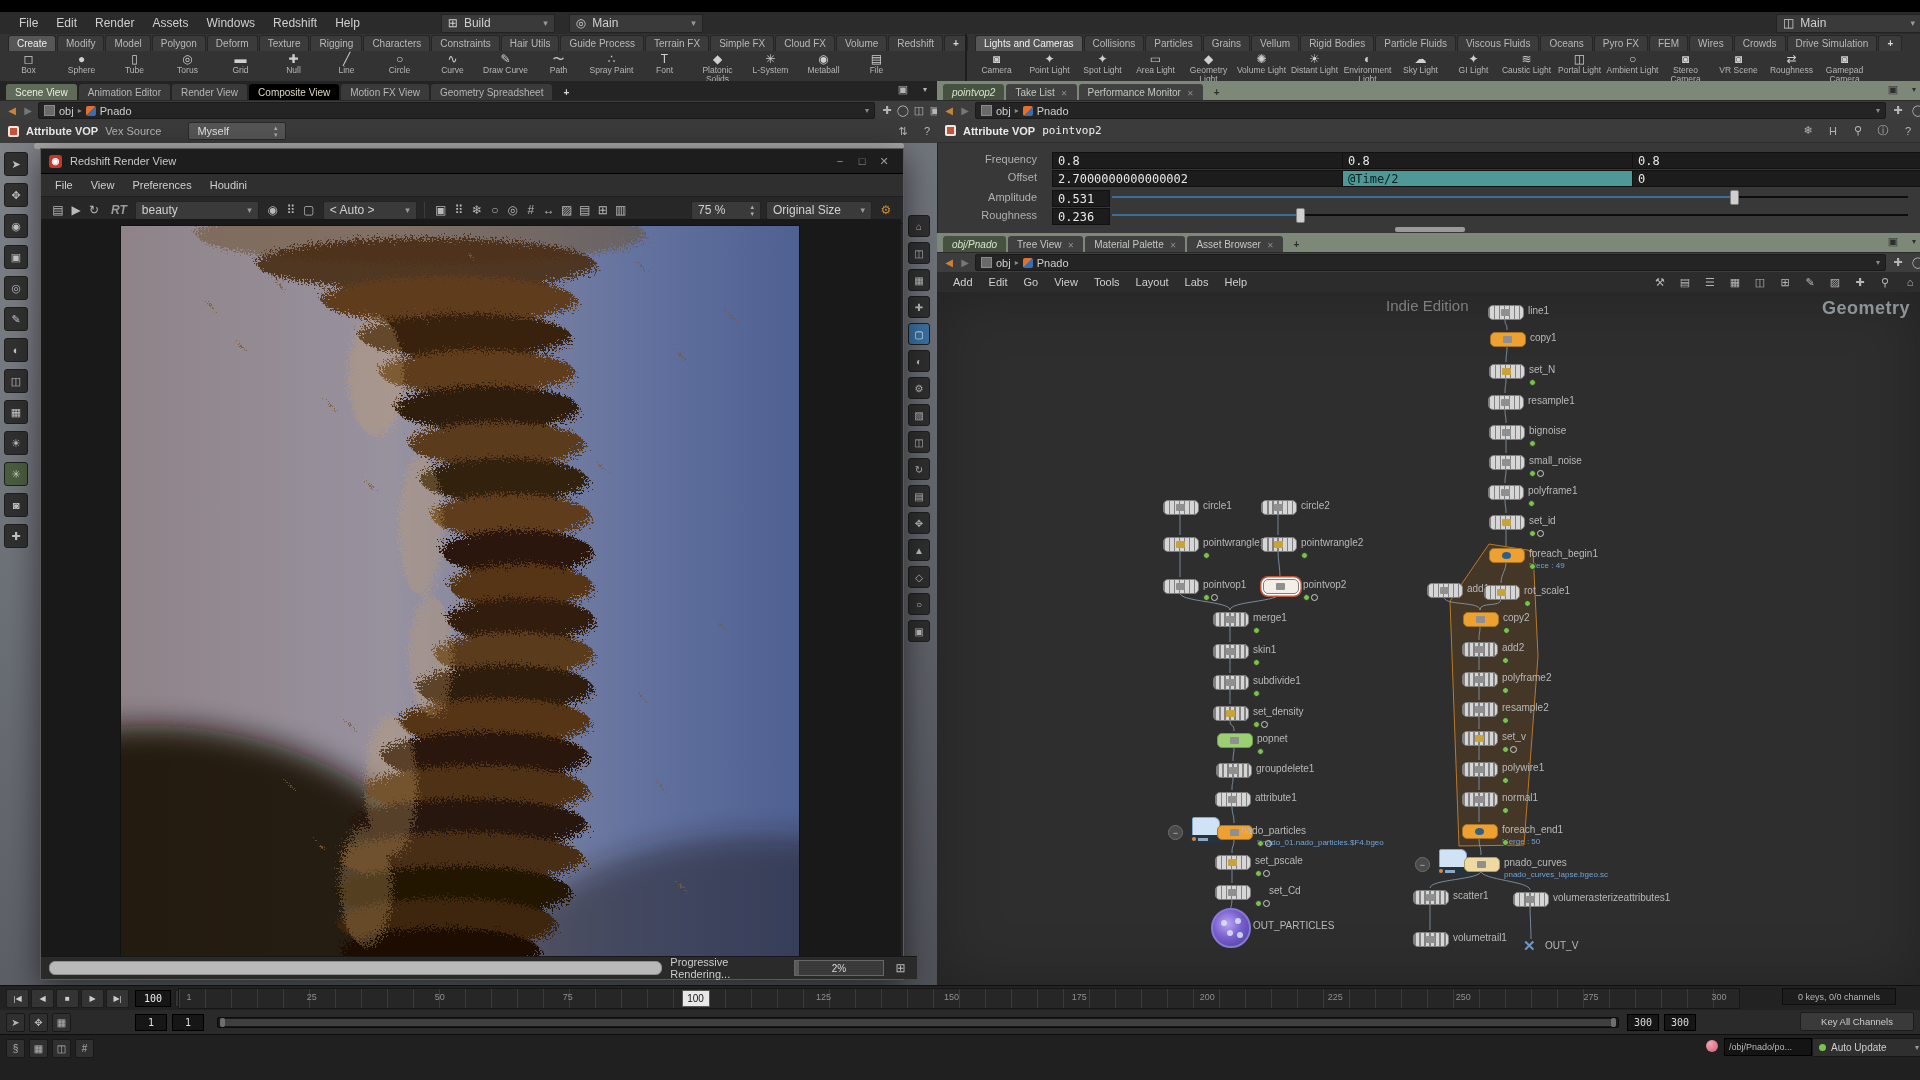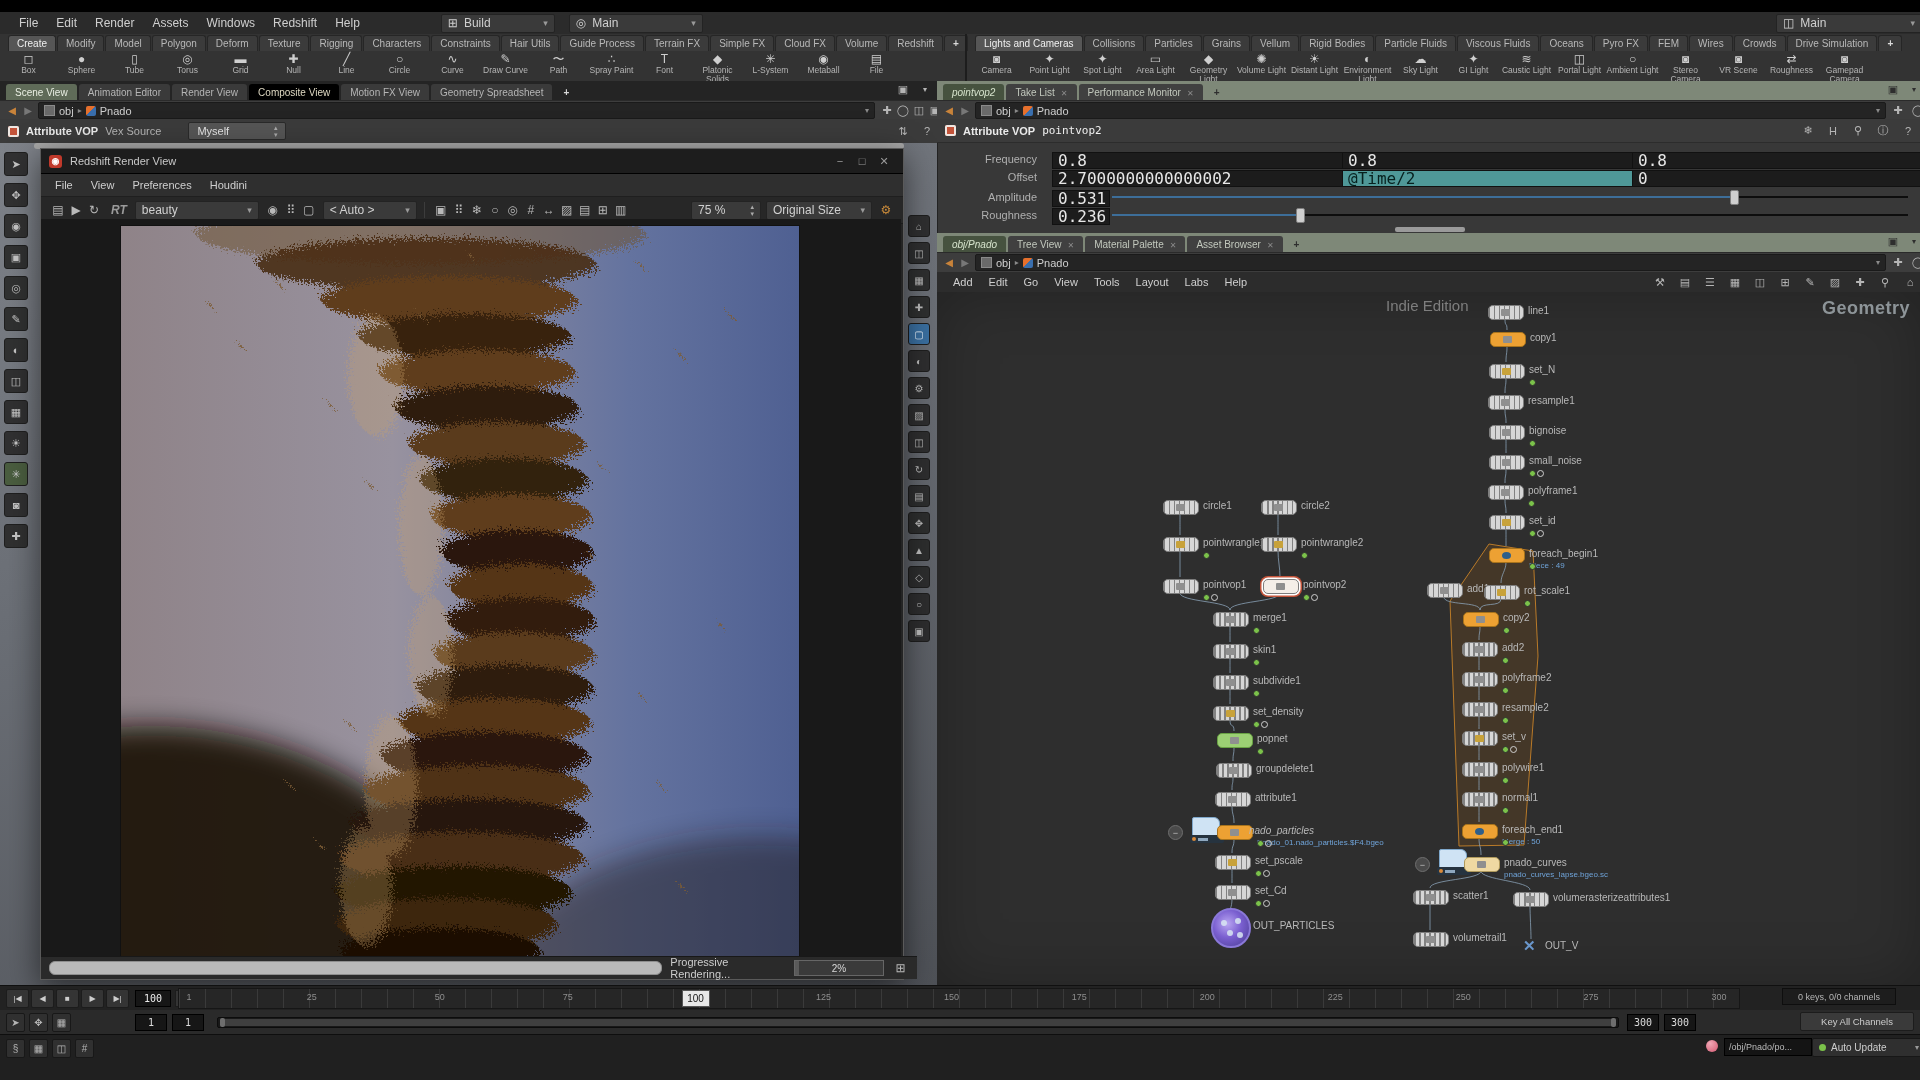--- a/index.html
+++ b/index.html
@@ -71,21 +71,21 @@
   .rt{color:#9a9a9a;font-style:italic;font-weight:bold;font-size:12px;padding:0 3px}
   #rsw-img{left:79px;top:76px;width:678px;height:731px;border:1px solid #111}
   #rsw-status{left:0;top:807px;width:860px;height:22px;background:#2a2a2a;display:flex;align-items:center;gap:8px;padding:0 8px;border-top:1px solid #181818}
   #prog-spacer{width:640px;height:12px;background:#b9b9b9;border-radius:6px;border:1px solid #8e8e8e}
   #progbox{width:92px;height:14px;background:#3a3a3a;border:1px solid #666;color:#d9d9d9;display:flex;align-items:center;justify-content:center;font-size:10px;position:relative;overflow:hidden}
   #progbox .fill{position:absolute;left:0;top:0;bottom:0;width:5%;background:#5a5a5a}
   #progbox .pt{position:relative}
   
   #rparams{left:937px;top:119px;width:983px;height:114px;background:#383838;border-left:1px solid #222}
   #rphdr{left:937px;top:119px;width:983px;height:23px;display:flex;align-items:center;gap:7px;padding-left:8px;background:#3b3b3b;border-bottom:1px solid #2c2c2c}
-  .fld{background:#1c1c1c;border:1px solid #111;color:#e8e8e8;font-family:"DejaVu Sans Mono",monospace;font-size:16px;display:flex;align-items:center;padding:0 5px;height:15px}
+  .fld{background:#1c1c1c;border:1px solid #111;color:#e8e8e8;font-family:"DejaVu Sans Mono",monospace;font-size:12px;display:flex;align-items:center;padding:0 5px;height:15px}
   .fld.hl{background:#4f9898;color:#07211f}
   .plabel{position:absolute;color:#b0b0b0;font-size:11px;text-align:right;width:100px}
   .slider{position:absolute;height:13px}
   .slider .track{position:absolute;left:0;right:0;top:6px;height:2px;background:#0d0d0d}
   .slider .fillb{position:absolute;left:0;top:6px;height:2px;background:#3d6e99}
   .slider .hnd{position:absolute;top:0;width:7px;height:13px;background:#cfcfcf;border:1px solid #808080;border-radius:2px}
   #rpscroll{left:1395px;top:227px;width:70px;height:5px;background:#9a9a9a;border-radius:2px}
   
   #netmenu{left:937px;top:272px;width:983px;height:20px;background:#2c2c2c;display:flex;align-items:center;gap:2px;padding-left:8px;border-bottom:1px solid #1d1d1d}
   #netmenu .mi{padding:2px 8px;color:#cfcfcf;font-size:11px}
@@ -714,34 +714,34 @@
       <span class="nlabel" style="left: 318px; top: 500px;">attribute1</span>
       <div class="fileic" style="left: 255px; top: 525px;"></div>
       <div class="filebar" style="left: 253px; top: 543px;">
         <i></i>
         <b></b>
       </div>
       <div class="minusc" style="left: 231px; top: 533px;">−</div>
       <div class="node fo" style="left: 280px; top: 533px;">
         <span class="nic"></span>
       </div>
-      <span class="nlabel" style="left: 312px; top: 533px; font-style: italic;">nado_particles</span>
+      <span class="nlabel" style="left: 304px; top: 533px;">nado_particles</span>
       <span class="ncap" style="left: 320px; top: 546px;">Pnado_01.nado_particles.$F4.bgeo</span>
       <span class="badge" style="left: 320px; top: 548px;"></span>
       <span class="badge o2" style="left: 328px; top: 548px;"></span>
       <div class="node w" style="left: 278px; top: 563px;">
         <span class="nic"></span>
       </div>
       <span class="nlabel" style="left: 318px; top: 563px;">set_pscale</span>
       <span class="badge" style="left: 318px; top: 578px;"></span>
       <span class="badge o2" style="left: 326px; top: 578px;"></span>
       <div class="node g" style="left: 278px; top: 593px;">
         <span class="nic"></span>
       </div>
-      <span class="nlabel" style="left: 318px; top: 593px;">set_Cd</span>
+      <span class="nlabel" style="left: 332px; top: 593px;">set_Cd</span>
       <span class="badge" style="left: 318px; top: 608px;"></span>
       <span class="badge o2" style="left: 326px; top: 608px;"></span>
       <div class="outcirc" style="left: 274px; top: 616px;">
         <i style="left: 8px; top: 10px;"></i>
         <i style="left: 22px; top: 8px;"></i>
         <i style="left: 14px; top: 20px;"></i>
         <i style="left: 24px; top: 22px;"></i>
       </div>
       <span class="nlabel" style="left: 316px; top: 628px;">OUT_PARTICLES</span>
       <div class="node g" style="left: 551px; top: 13px;">

